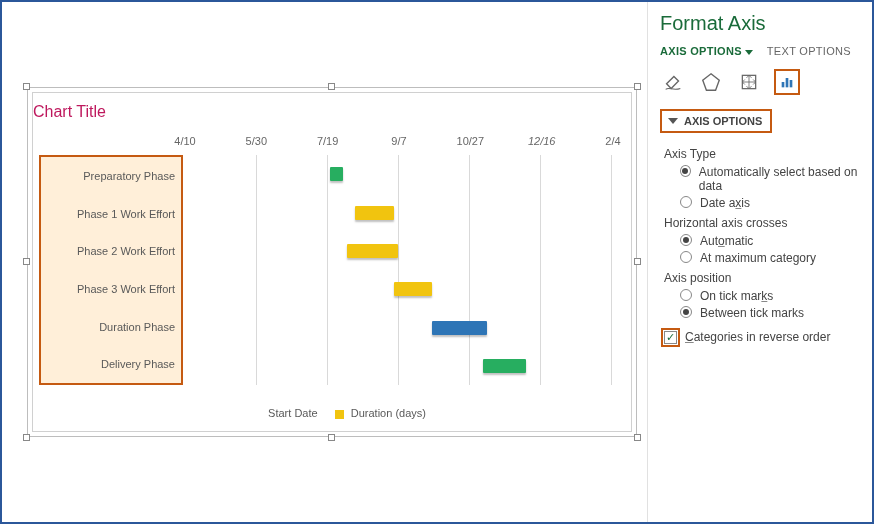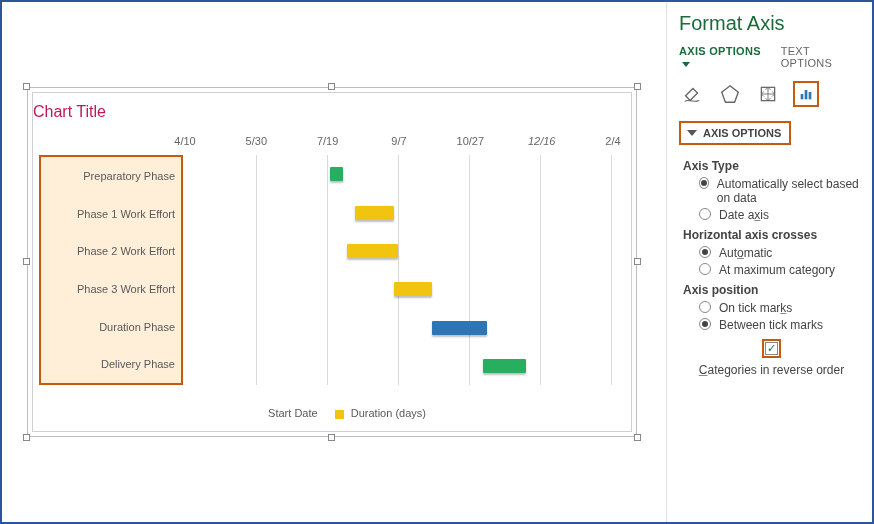--- a/index.html
+++ b/index.html
@@ -117,21 +117,21 @@
     display: inline-block;
     width: 9px; height: 9px;
     background: #f1c40f;
     margin: 0 4px 0 14px;
     vertical-align: middle;
   }
   .swatch.invis { background: transparent; }
 
   
   .pane {
-    width: 206px;
+    width: 225px;
     border-left: 1px solid #e1e1e1;
     padding: 10px 12px 8px 12px;
     color: #444;
   }
   .pane-title {
     font-size: 20px;
     color: #1a6b3a;
     font-weight: 400;
     margin-bottom: 10px;
   }
@@ -186,21 +186,20 @@
   .section-header .tri {
     width: 0; height: 0;
     border-left: 5px solid transparent;
     border-right: 5px solid transparent;
     border-top: 6px solid #555;
   }
   .group-label {
     font-size: 12px;
     color: #444;
     margin: 6px 0 4px 4px;
-    font-weight: bold;
   }
   .radio-row {
     display: flex;
     align-items: flex-start;
     gap: 8px;
     font-size: 12px;
     color: #444;
     margin: 3px 0 3px 20px;
   }
   .radio {
@@ -224,21 +223,20 @@
     font-size: 11px;
     padding: 0 4px;
     margin-left: 6px;
   }
   .check-row {
     display: flex;
     align-items: center;
     gap: 8px;
     font-size: 12px;
     margin: 10px 0 0 4px;
-    flex-direction: column;
   }
   .checkbox {
     width: 13px; height: 13px;
     border: 1px solid #888;
     display: inline-flex;
     align-items: center; justify-content: center;
     background: #fff;
     outline: 2px solid #c55a11;
     outline-offset: 1px;
   }

